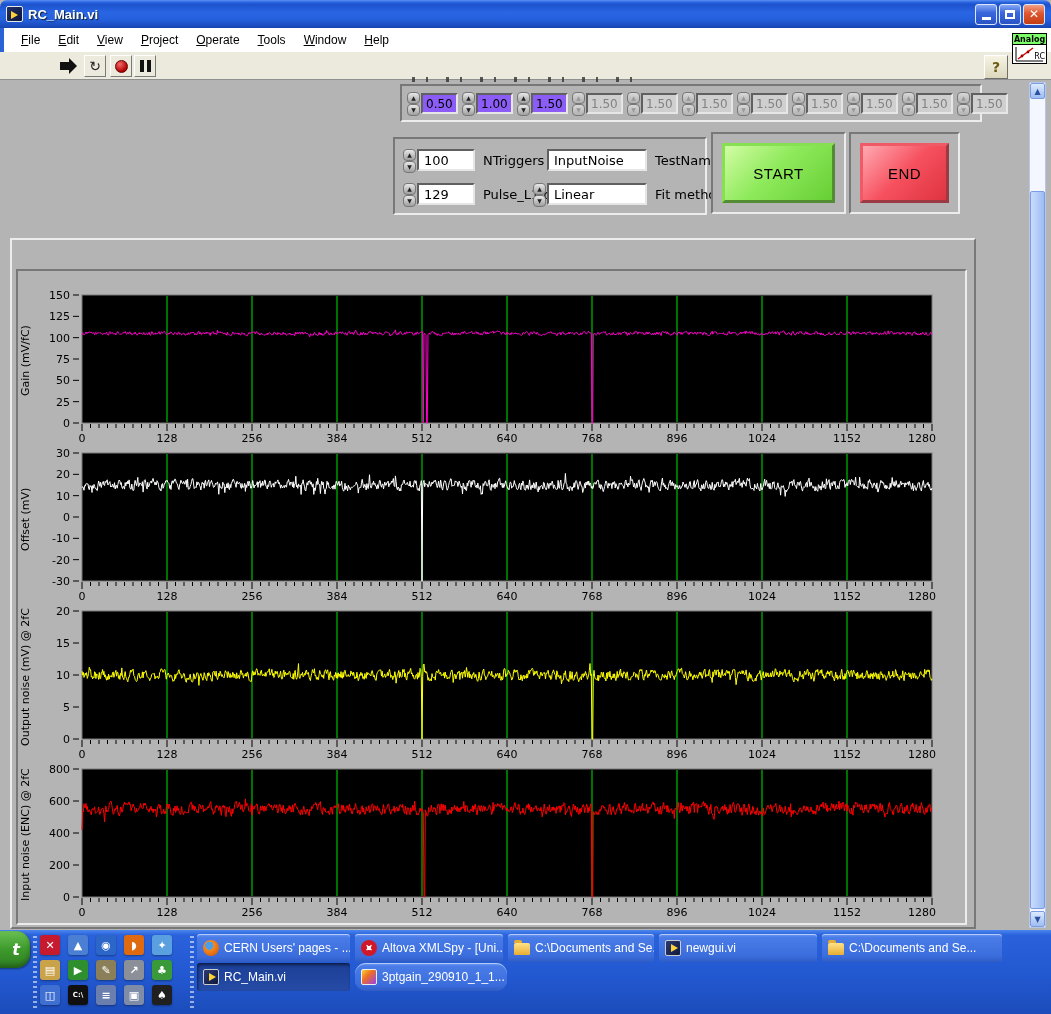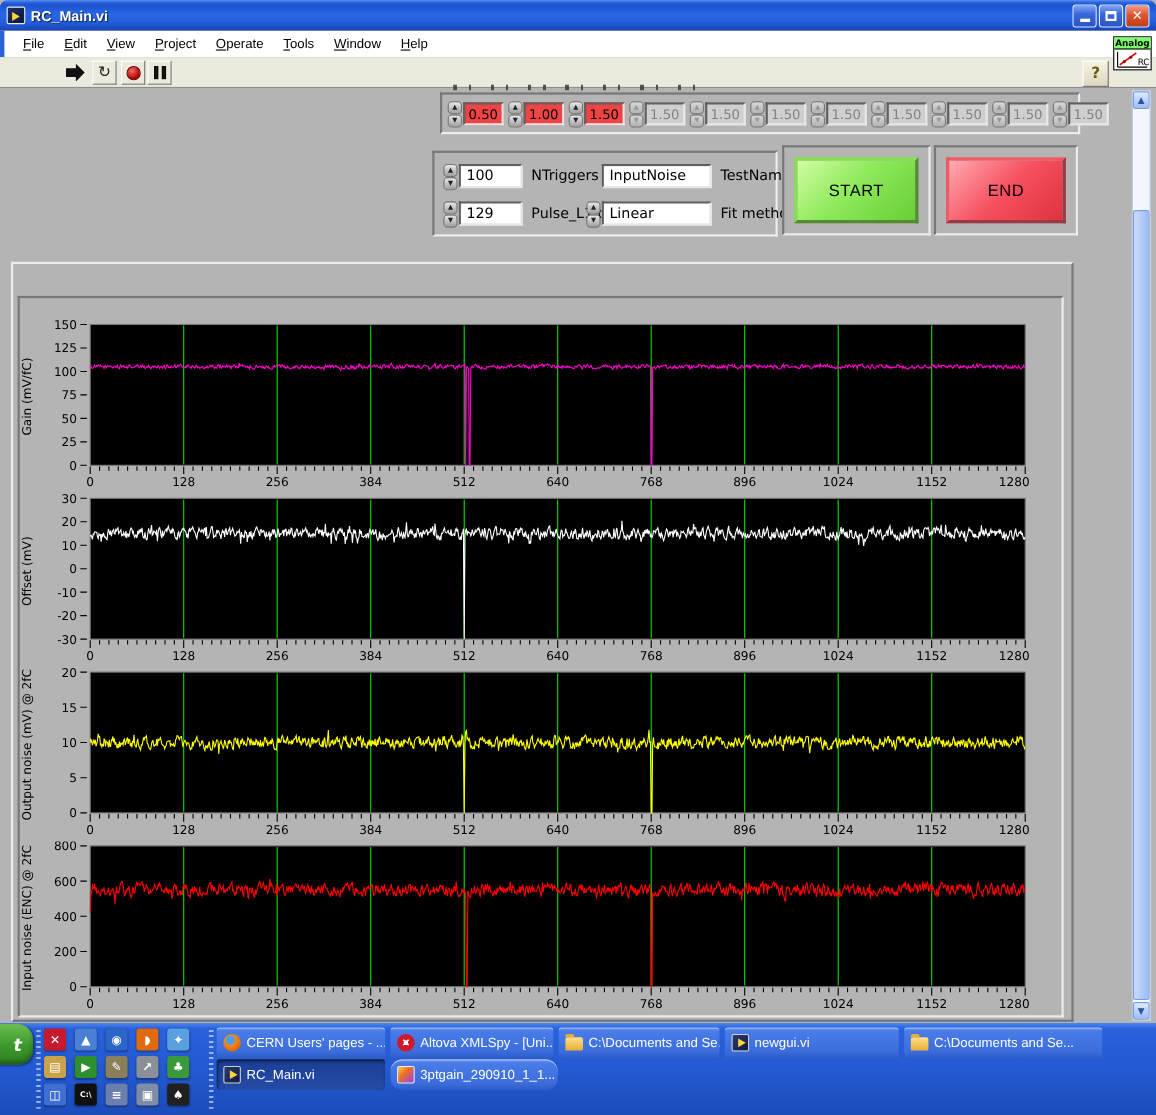--- a/index.html
+++ b/index.html
@@ -42,21 +42,21 @@
   
   .panel { position:absolute; left:0; top:80px; width:1051px; height:850px; background:#b4b4b4; }
   .sunken { border:2px solid; border-color:#787878 #ececec #ececec #787878; }
   .raised { border:2px solid; border-color:#ececec #787878 #787878 #ececec; }
 
   .spin-group { position:absolute; left:400px; top:4px; width:582px; height:38px; background:#b4b4b4; display:flex; align-items:center; padding-left:5px; gap:4px; }
   .clip-marks { position:absolute; left:10px; top:-9px; width:225px; height:5px; background:repeating-linear-gradient(90deg,#333 0 3px,transparent 3px 14px,#333 14px 16px,transparent 16px 34px); opacity:.8; }
   .spin-ctl { display:flex; align-items:center; }
   .spin-arrows { width:13px; height:22px; display:flex; flex-direction:column; margin-right:1px; }
   .spin-arrows b { flex:1; font-size:6px; line-height:10px; text-align:center; color:#222; background:linear-gradient(180deg,#e8e8e8,#9f9f9f); border:1px solid #777; border-radius:4px; }
-  .spin-val { width:37px; height:21px; background:#ef4444; border:2px solid; border-color:#606060 #e6e6e6 #e6e6e6 #606060; font-size:12px; padding:2px 1px 0 3px; }
+  .spin-val { width:37px; height:21px; background:#8b5cf6; border:2px solid; border-color:#606060 #e6e6e6 #e6e6e6 #606060; font-size:12px; padding:2px 1px 0 3px; }
   .spin-ctl.disabled .spin-val { background:#cfcfcf; color:#828282; }
   .spin-ctl.disabled .spin-arrows b { color:#999; background:linear-gradient(180deg,#d8d8d8,#b2b2b2); }
 
   .cluster { position:absolute; left:393px; top:57px; width:314px; height:78px; background:#b4b4b4; }
   .crow { position:absolute; display:flex; align-items:center; }
   .fieldbox { height:22px; background:#fff; border:2px solid; border-color:#606060 #e6e6e6 #e6e6e6 #606060; font-size:13px; padding:2px 4px 0 5px; }
   .ctl-label { font-size:13px; color:#000; margin-left:8px; white-space:nowrap; }
 
   .btn-well { position:absolute; top:52px; height:82px; background:#b4b4b4; padding:9px; }
   .big-btn { width:100%; height:100%; display:flex; align-items:center; justify-content:center; font-size:15px; color:#000; letter-spacing:.5px; font-family:"Liberation Sans",sans-serif; }
@@ -285,21 +285,21 @@
             <b>▼</b>
           </span>
         <span class="fieldbox" style="width:100px">Linear</span>
         <span class="ctl-label">Fit method</span>
       </div>
     </div>
 
     <div class="btn-well sunken" style="left:711px;width:135px">
       <div class="big-btn start">START</div>
     </div>
-    <div class="btn-well sunken" style="left:849px;width:131px">
+    <div class="btn-well sunken" style="left:849px;width:111px">
       <div class="big-btn end">END</div>
     </div>
 
 
     <div class="main-tab-panel raised">
       <div class="tab-content sunken">
         <div class="chart-row">
           <div class="ylab">Gain (mV/fC)</div>
           <div class="chart-svg-host"><svg width="906" height="152" xmlns="http://www.w3.org/2000/svg">
                 <rect x="50" y="4" width="850" height="128" fill="#000000" stroke="#787878" stroke-width="1"></rect>

